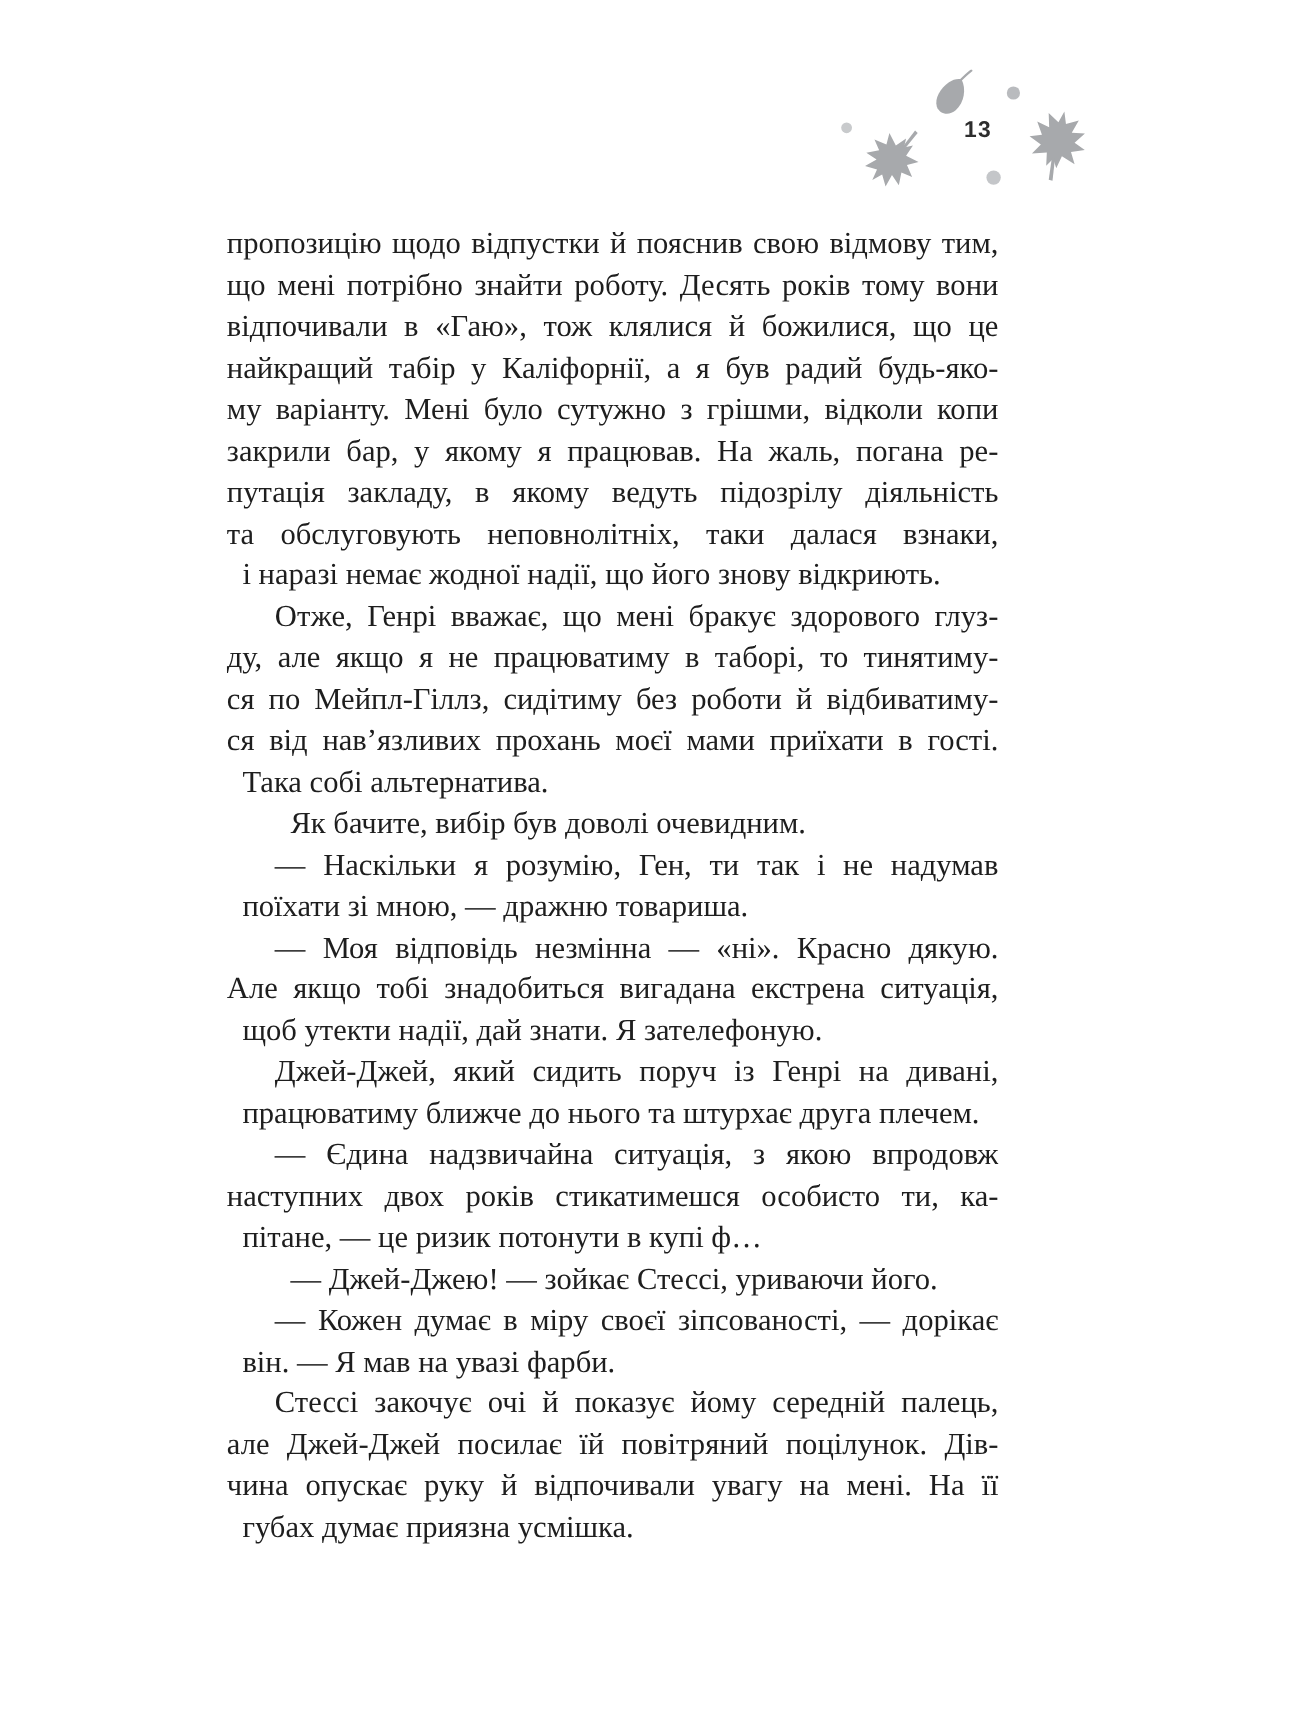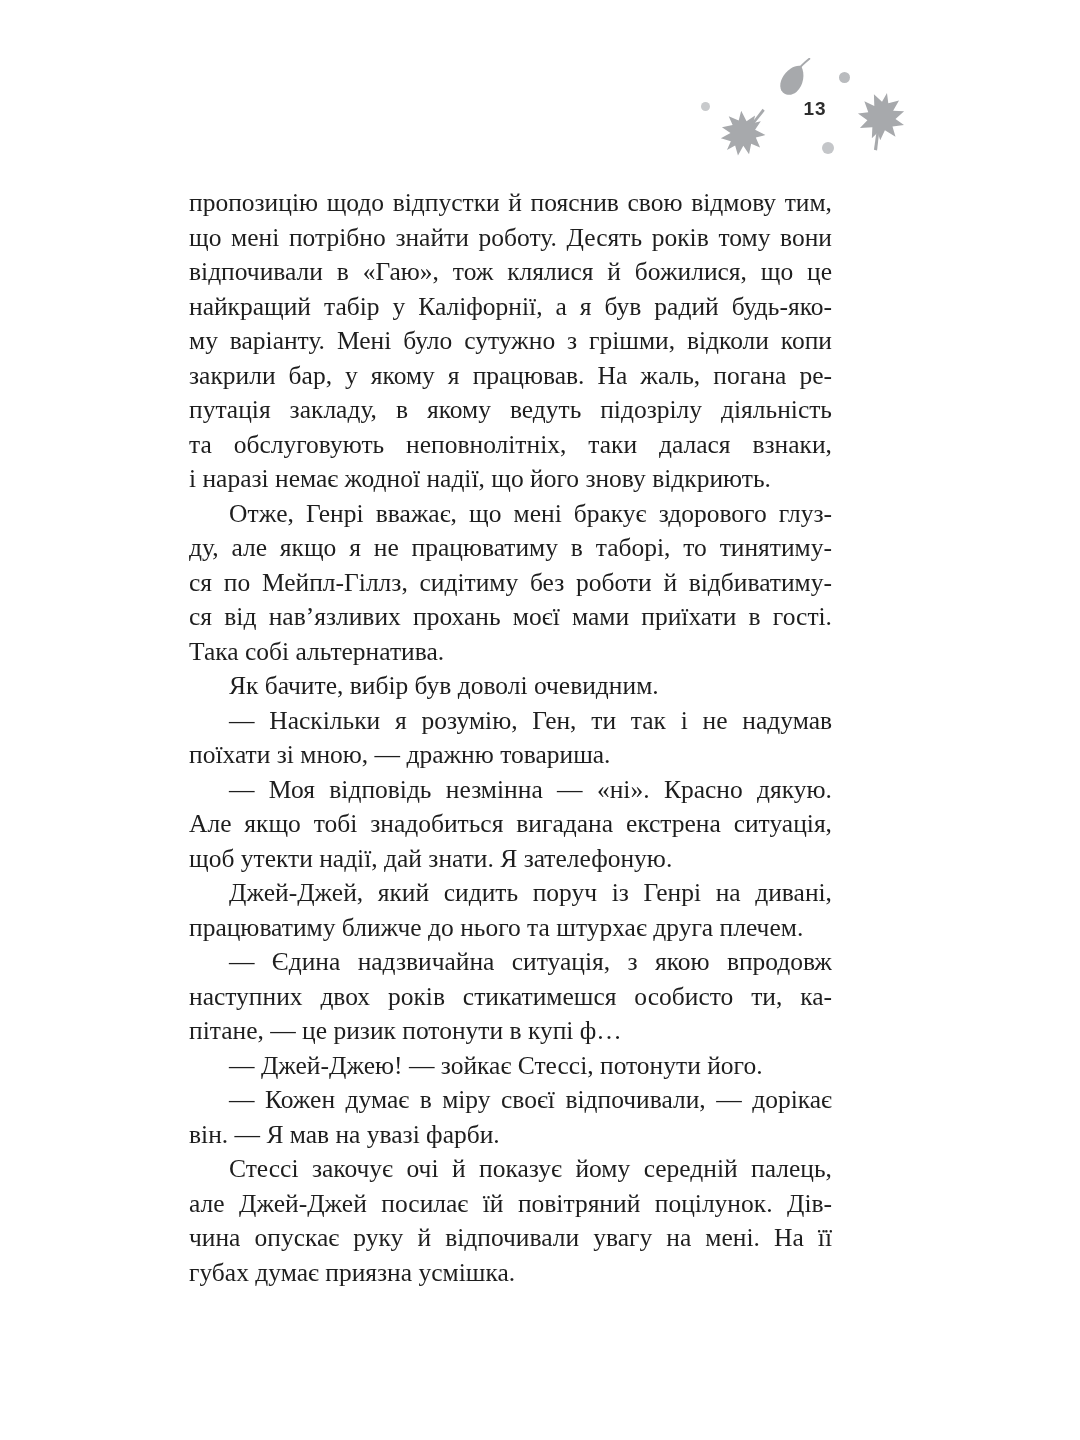--- a/index.html
+++ b/index.html
@@ -52,20 +52,21 @@
   .line {
     height: 34.5px;
     line-height: 34.5px;
     overflow: hidden;
     text-align: justify;
     text-align-last: justify;
   }
   .line.para-end {
     text-align: left;
     text-align-last: auto;
+    margin-left: 13px;
   }
   .line.indent { text-indent: 40px; }
 </style>
 </head>
 <body>
 
 <div class="page">
 
   <header>
 
@@ -125,24 +126,24 @@
       <div class="paragraph">
         <div class="line indent">Джей-Джей, який сидить поруч із Генрі на дивані,</div>
         <div class="line para-end">працюватиму ближче до нього та штурхає друга плечем.</div>
       </div>
       <div class="paragraph">
         <div class="line indent">— Єдина надзвичайна ситуація, з якою впродовж</div>
         <div class="line">наступних двох років стикатимешся особисто ти, ка-</div>
         <div class="line para-end">пітане, — це ризик потонути в купі ф…</div>
       </div>
       <div class="paragraph">
-        <div class="line para-end indent">— Джей-Джею! — зойкає Стессі, потонути його.</div>
+        <div class="line para-end indent">— Джей-Джею! — зойкає Стессі, уриваючи його.</div>
       </div>
       <div class="paragraph">
-        <div class="line indent">— Кожен думає в міру своєї відпочивали, — дорікає</div>
+        <div class="line indent">— Кожен думає в міру своєї зіпсованості, — дорікає</div>
         <div class="line para-end">він. — Я мав на увазі фарби.</div>
       </div>
       <div class="paragraph">
         <div class="line indent">Стессі закочує очі й показує йому середній палець,</div>
         <div class="line">але Джей-Джей посилає їй повітряний поцілунок. Дів-</div>
         <div class="line">чина опускає руку й відпочивали увагу на мені. На її</div>
         <div class="line para-end">губах думає приязна усмішка.</div>
       </div>
     </main>
 

